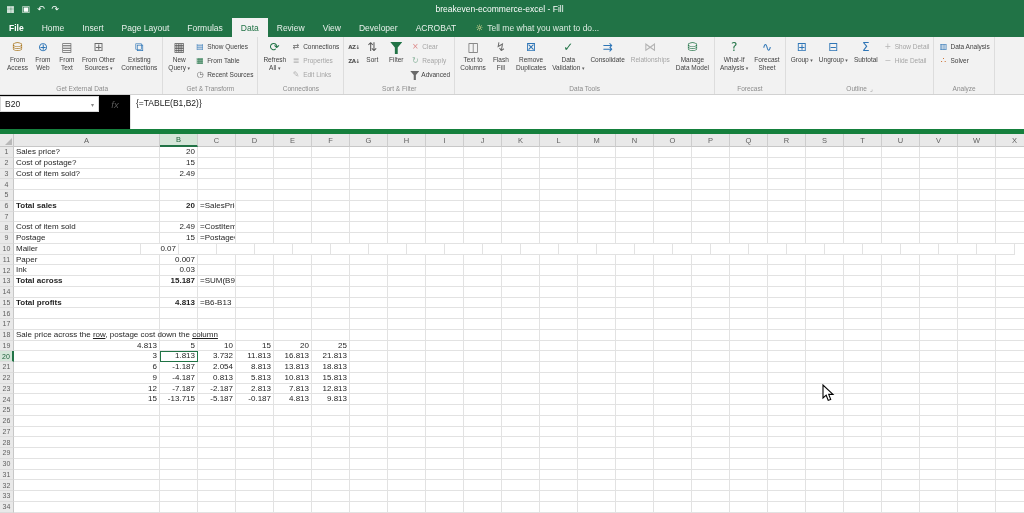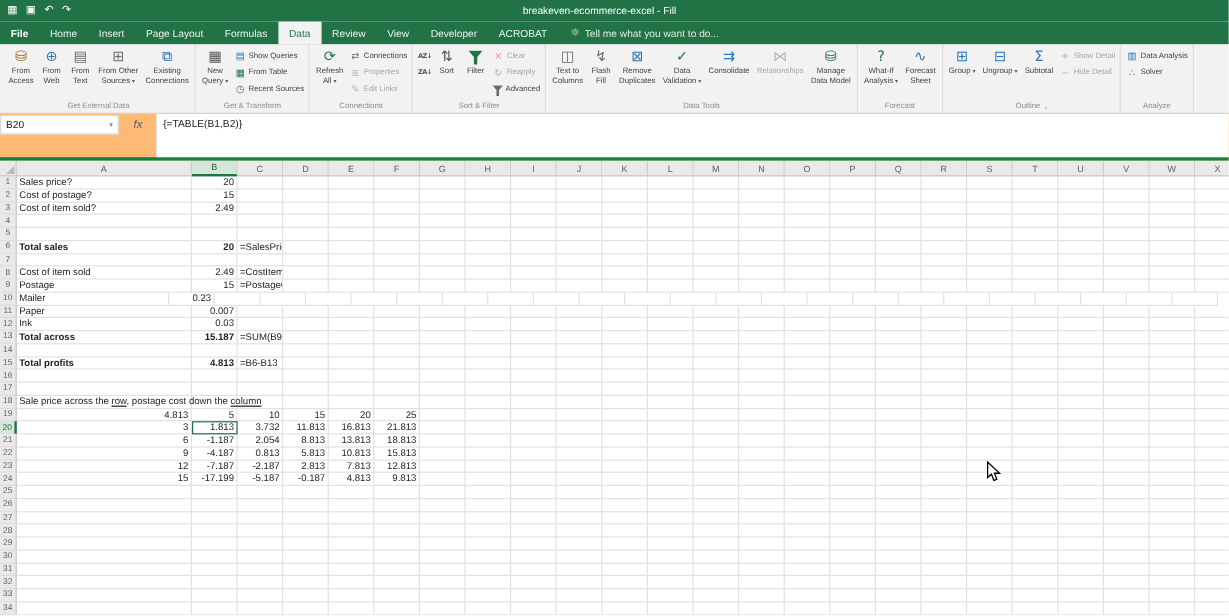--- a/index.html
+++ b/index.html
@@ -38,21 +38,21 @@
   .rbtn-sm .gl { font-size:8px; width:10px; text-align:center; line-height:10px; }
   .slbl { font-size:6.5px; color:#3f3f3f; white-space:nowrap; }
   .caret { font-size:5px; color:#5f5f5f; }
   .disabled { opacity:.45; }
   .txtgl { font-size:5.5px !important; font-weight:bold; letter-spacing:-0.5px; }
   .fun { display:inline-block; width:9px; height:9px; margin-top:2px;
          clip-path:polygon(0 0,100% 0,62% 45%,62% 100%,38% 100%,38% 45%); }
   .rbtn-lg .fun { width:12px; height:12px; margin:2px 0 2px; }
 
   
-  .fbar { height:39px; background:#fdba74; border-bottom:3px solid #15803d; position:relative; }
+  .fbar { height:39px; background:#000000; border-bottom:5px solid #15803d; position:relative; }
   .namebox { position:absolute; left:0; top:1px; width:99px; height:16px; background:#fff; border:1px solid #d9d9d9;
              display:flex; align-items:center; justify-content:space-between; font-size:8.5px; padding:0 4px; color:#222; }
   .nbcaret { color:#8a8a8a; font-size:6px; }
   .fxbtn { position:absolute; left:103px; top:1px; width:24px; height:16px; font-size:9.5px; font-style:italic;
            color:#5a5a5a; display:flex; align-items:center; justify-content:center; }
   .finput { position:absolute; left:130px; top:0; right:0; bottom:0; background:#fff; border-left:1px solid #e3e3e3;
             font-size:8.5px; padding:3px 5px; color:#222; }
 
   
   .grid { height:379px; background:#fff; overflow:hidden; position:relative; }
@@ -661,21 +661,21 @@
         <div class="cell" style="width: 38px;"></div>
         <div class="cell" style="width: 38px;"></div>
         <div class="cell" style="width: 38px;"></div>
         <div class="cell" style="width: 38px;"></div>
         <div class="cell" style="width: 38px;"></div>
         <div class="cell" style="width: 38px;"></div>
       </div>
       <div class="grow">
         <div class="rh">10</div>
         <div class="cell" style="width: 127px;">Mailer</div>
-        <div class="cell r" style="width: 38px;">0.23</div>
+        <div class="cell r" style="width: 38px;">0.07</div>
         <div class="cell" style="width: 38px;"></div>
         <div class="cell" style="width: 38px;"></div>
         <div class="cell" style="width: 38px;"></div>
         <div class="cell" style="width: 38px;"></div>
         <div class="cell" style="width: 38px;"></div>
         <div class="cell" style="width: 38px;"></div>
         <div class="cell" style="width: 38px;"></div>
         <div class="cell" style="width: 38px;"></div>
         <div class="cell" style="width: 38px;"></div>
         <div class="cell" style="width: 38px;"></div>
@@ -1039,21 +1039,21 @@
         <div class="cell" style="width: 38px;"></div>
         <div class="cell" style="width: 38px;"></div>
         <div class="cell" style="width: 38px;"></div>
         <div class="cell" style="width: 38px;"></div>
         <div class="cell" style="width: 38px;"></div>
         <div class="cell" style="width: 38px;"></div>
       </div>
       <div class="grow">
         <div class="rh">24</div>
         <div class="cell r" style="width: 146px;">15</div>
-        <div class="cell r" style="width: 38px;">-17.199</div>
+        <div class="cell r" style="width: 38px;">-13.715</div>
         <div class="cell r" style="width: 38px;">-5.187</div>
         <div class="cell r" style="width: 38px;">-0.187</div>
         <div class="cell r" style="width: 38px;">4.813</div>
         <div class="cell r" style="width: 38px;">9.813</div>
         <div class="cell" style="width: 38px;"></div>
         <div class="cell" style="width: 38px;"></div>
         <div class="cell" style="width: 38px;"></div>
         <div class="cell" style="width: 38px;"></div>
         <div class="cell" style="width: 38px;"></div>
         <div class="cell" style="width: 38px;"></div>

